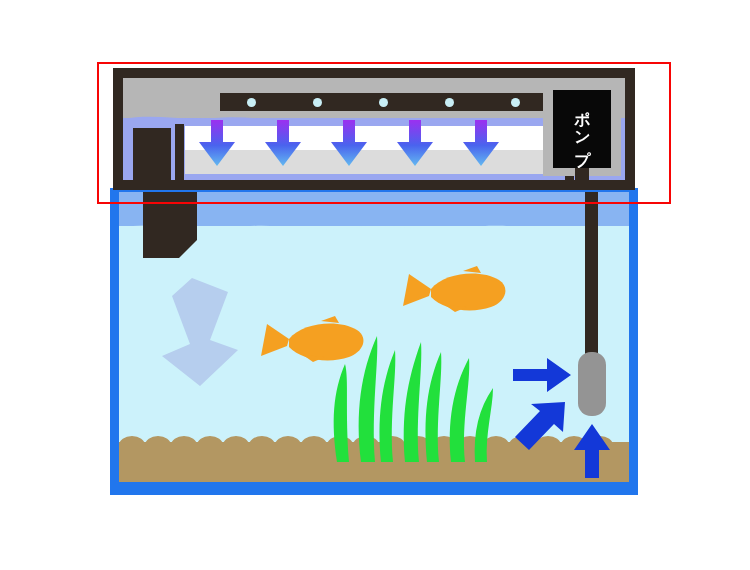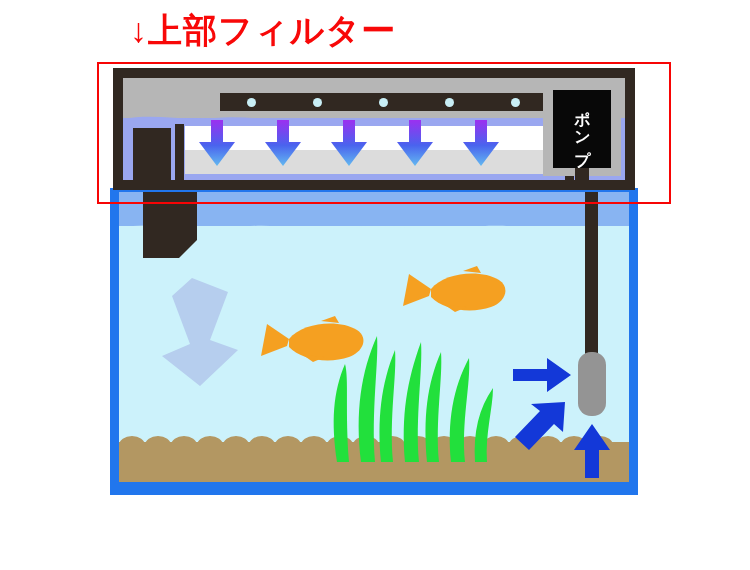--- a/index.html
+++ b/index.html
@@ -90,21 +90,20 @@
   
   .fish{ z-index:28; }
   #fish-1{ left:140px; top:122px; width:110px; height:50px; }
   #fish-2{ left:282px; top:72px; width:110px; height:50px; }
 </style>
 </head>
 <body>
 
 <div id="stage">
 
-  <div class="abs" id="title">↓上部フィルター</div>
 
   <div class="abs" id="tank">
     <div class="abs" id="tank-frame"></div>
 
     <div class="abs" id="tank-inner">
 
       <div class="abs" id="water-lower"></div>
       <div class="abs" id="water-upper"></div>
       <svg class="abs" id="water-wave" viewBox="0 0 510 16" preserveAspectRatio="none">
         <path d="M0,10 C40,2 75,16 115,10 C155,3 190,15 230,10 C272,4 305,16 348,10

